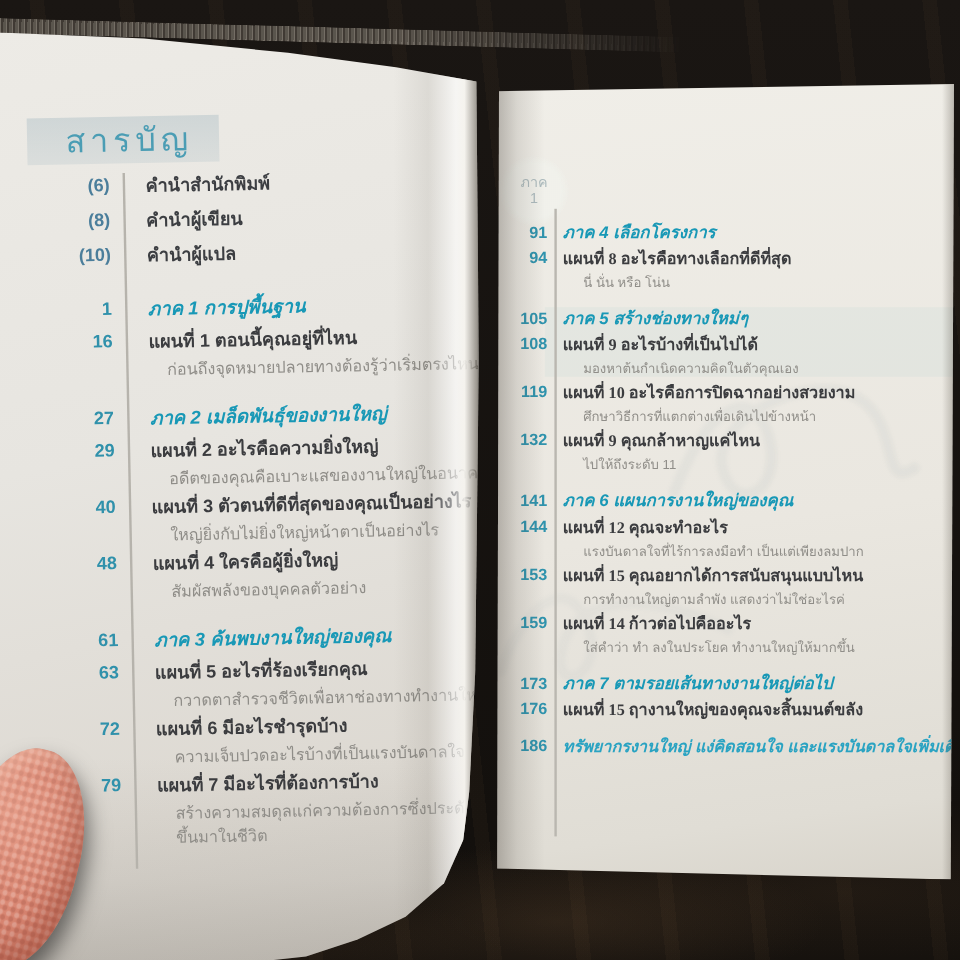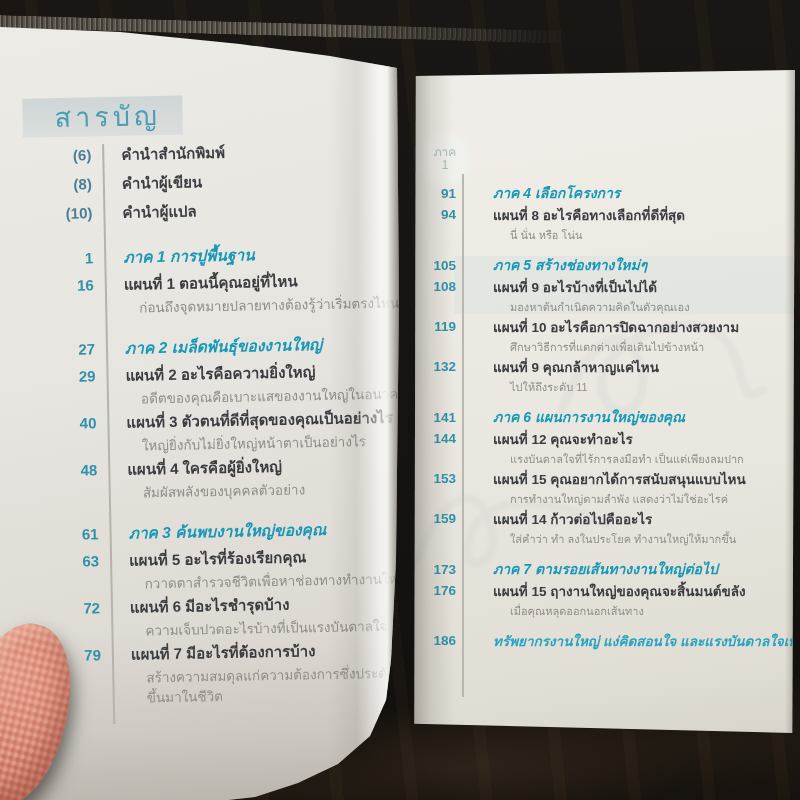--- a/index.html
+++ b/index.html
@@ -75,28 +75,28 @@
 
   .ghost-circle{position:absolute;left:4px;top:60px;width:58px;height:58px;border-radius:50%;
     background:radial-gradient(circle,rgba(240,241,235,.95) 55%,rgba(240,241,235,0) 75%);
     display:flex;flex-direction:column;align-items:center;justify-content:center;
     color:rgba(160,176,181,.85);font-size:12px;line-height:1.1;filter:blur(.5px);}
   .ghost-band{position:absolute;left:42px;top:186px;width:341px;height:58px;
     background:rgba(170,205,210,.13);}
   .ghost-swirl{position:absolute;filter:blur(1.6px);opacity:.55;}
 
   .right-toc{top:112px;}
-  .right-toc .row{height:21px;gap:24px;}
+  .right-toc .row{height:21px;}
   .right-toc .kind-part{height:22px;}
   .right-toc .kind-sub{height:19px;}
   .right-toc .gap{margin-top:10px;}
   .right-toc .num{width:44px;font-size:13.5px;font-weight:600;color:#2f93ad;}
   .right-toc .txt{padding-left:13px;font-size:13.5px;}
   .right-toc .kind-part .txt{color:#1898b6;font-weight:700;font-style:italic;font-size:14px;}
-  .right-toc .kind-chapter .txt{color:#3b3c3f;font-weight:700;}
+  .right-toc .kind-chapter .txt{color:#3b3c3f;font-weight:700;font-family:Liberation Serif, serif;}
   .right-toc .kind-sub .txt{color:#908e89;font-size:11px;font-weight:500;padding-left:30px;}
   .right-toc .kind-resource .txt{color:#2aa3c2;font-weight:700;font-style:italic;}
 
   
   .thumb{position:absolute;left:-34px;top:622px;width:100px;height:186px;border-radius:48%;
     transform:rotate(14deg);background-color:#d98672;
     background-image:
       radial-gradient(circle at 30% 30%, rgba(255,202,182,.35), transparent 60%),
       radial-gradient(rgba(255,255,255,.22) 1.5px, transparent 2.5px),
       radial-gradient(rgba(155,75,60,.30) 1.5px, transparent 2.5px);
@@ -292,24 +292,20 @@
           <span class="txt">ใส่คำว่า ทำ ลงในประโยค ทำงานใหญ่ให้มากขึ้น</span>
         </div>
         <div class="row kind-part gap">
           <span class="num">173</span>
           <span class="txt">ภาค 7  ตามรอยเส้นทางงานใหญ่ต่อไป</span>
         </div>
         <div class="row kind-chapter">
           <span class="num">176</span>
           <span class="txt">แผนที่ 15  ฤางานใหญ่ของคุณจะสิ้นมนต์ขลัง</span>
         </div>
-        <div class="row kind-sub">
-          <span class="num"></span>
-          <span class="txt">เมื่อคุณหลุดออกนอกเส้นทาง</span>
-        </div>
         <div class="row kind-resource gap">
           <span class="num">186</span>
           <span class="txt">ทรัพยากรงานใหญ่  แง่คิดสอนใจ  และแรงบันดาลใจเพิ่มเติม</span>
         </div>
       </div>
     <div class="right-gutter"></div>
     <div class="right-edge"></div>
   </div>
 
   <div class="thumb"></div>

